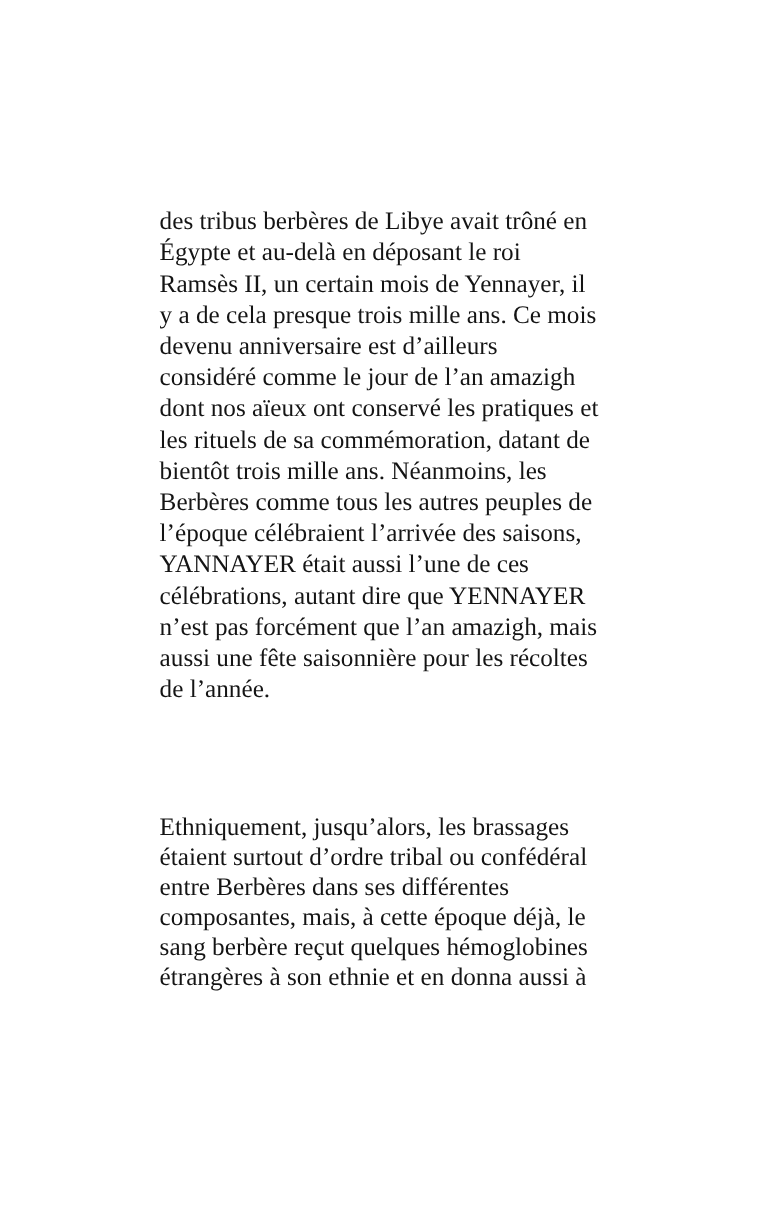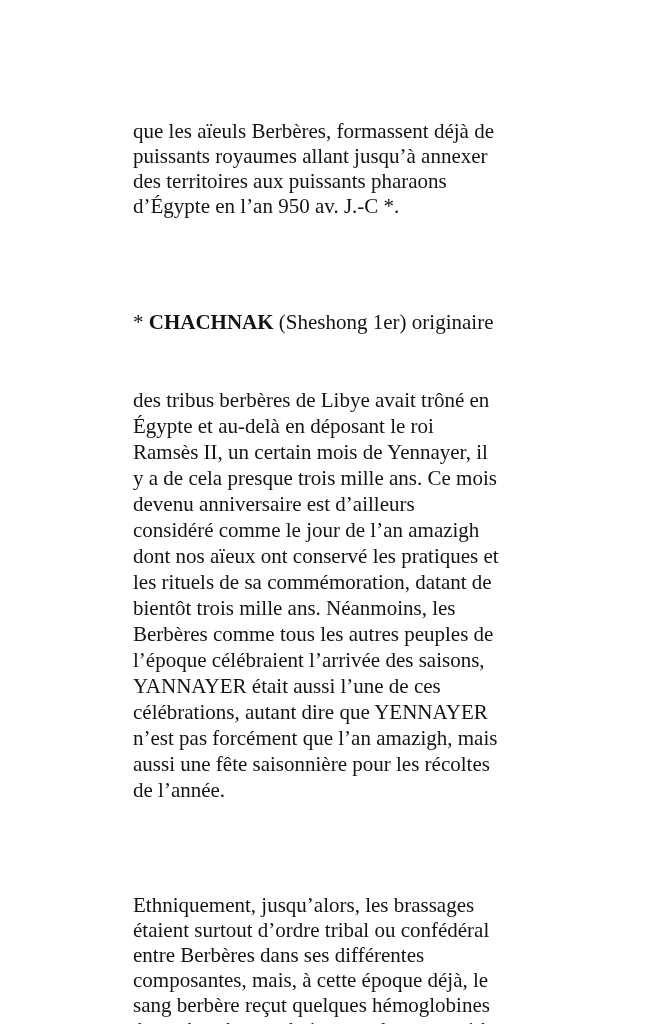--- a/index.html
+++ b/index.html
@@ -45,27 +45,22 @@
   .bold { font-weight: bold; }
 </style>
 </head>
 <body>
 
 <div class="book-page">
 
 
   <div class="text-block">
 
-    <div class="para lh25">que les aïeuls Berbères, formassent déjà de
-puissants royaumes allant jusqu’à annexer
-des territoires aux puissants pharaons
-d’Égypte en l’an 950 av. J.-C *.</div>
 
     <div class="para lh26">
-      <div><span>* </span><span class="bold">CHACHNAK</span><span> (Sheshong 1er) originaire</span></div>
       <div>des tribus berbères de Libye avait trôné en
 Égypte et au-delà en déposant le roi
 Ramsès II, un certain mois de Yennayer, il
 y a de cela presque trois mille ans. Ce mois
 devenu anniversaire est d’ailleurs
 considéré comme le jour de l’an amazigh
 dont nos aïeux ont conservé les pratiques et
 les rituels de sa commémoration, datant de
 bientôt trois mille ans. Néanmoins, les
 Berbères comme tous les autres peuples de

